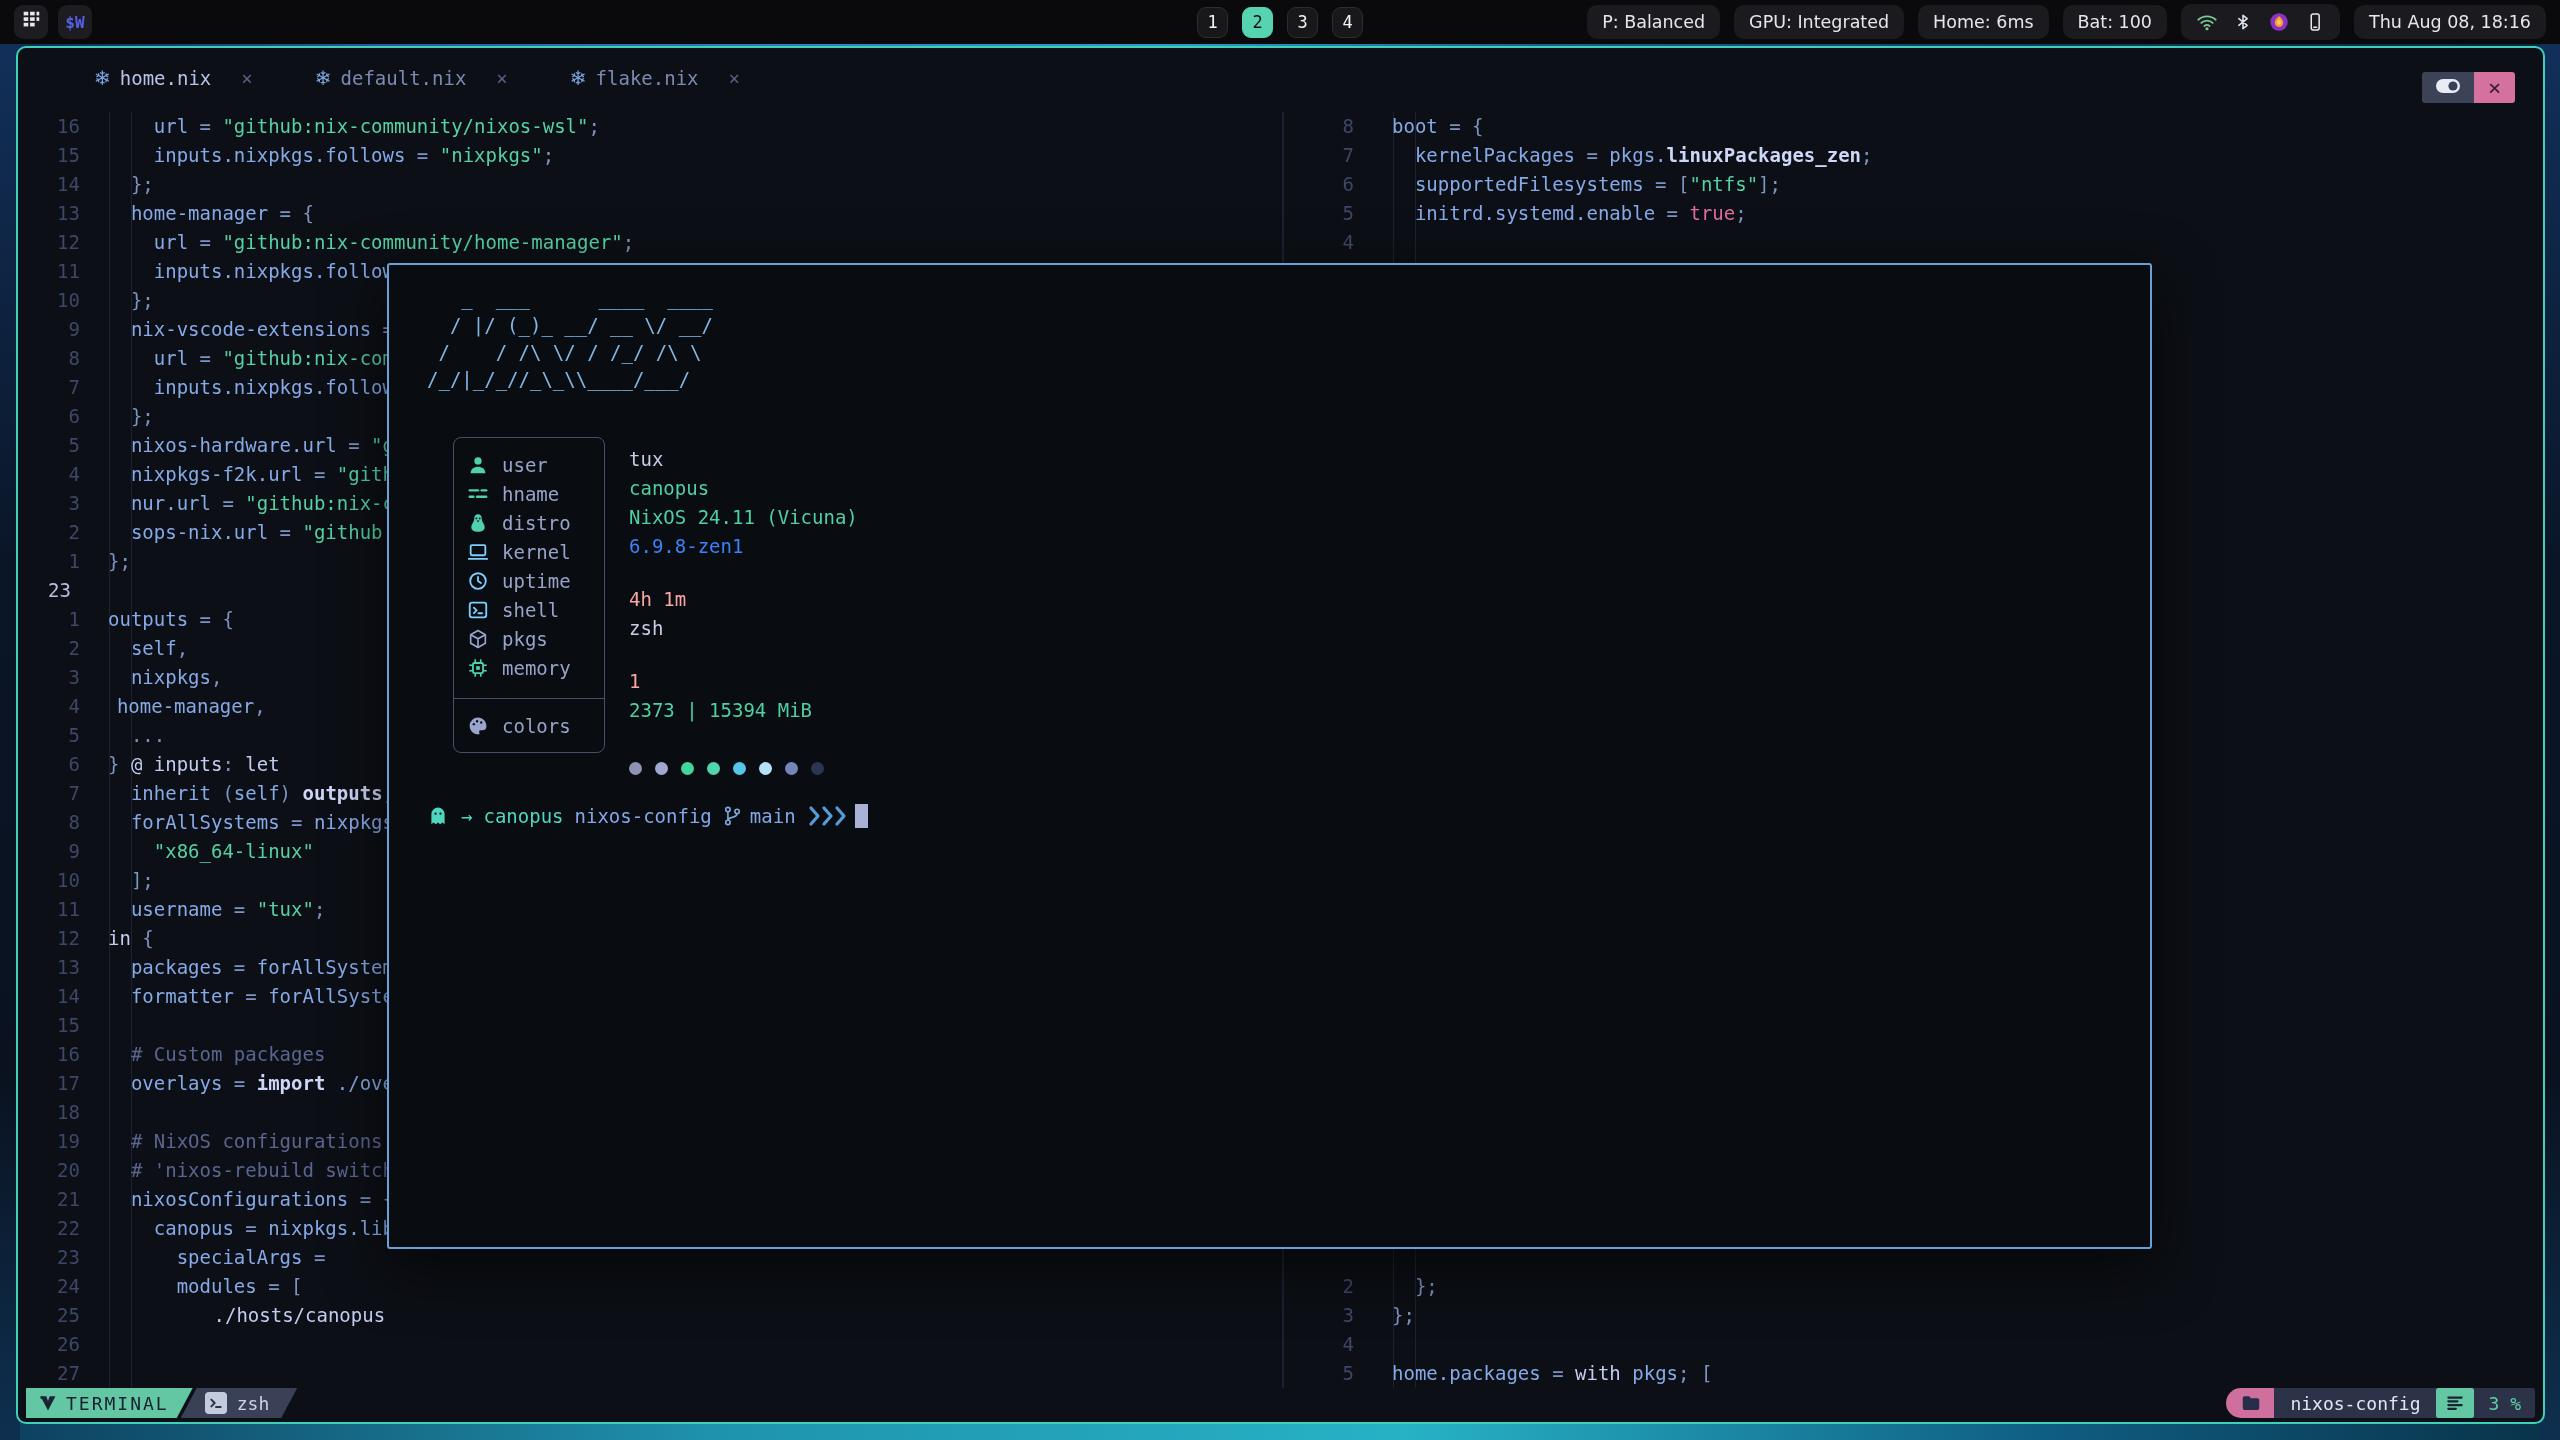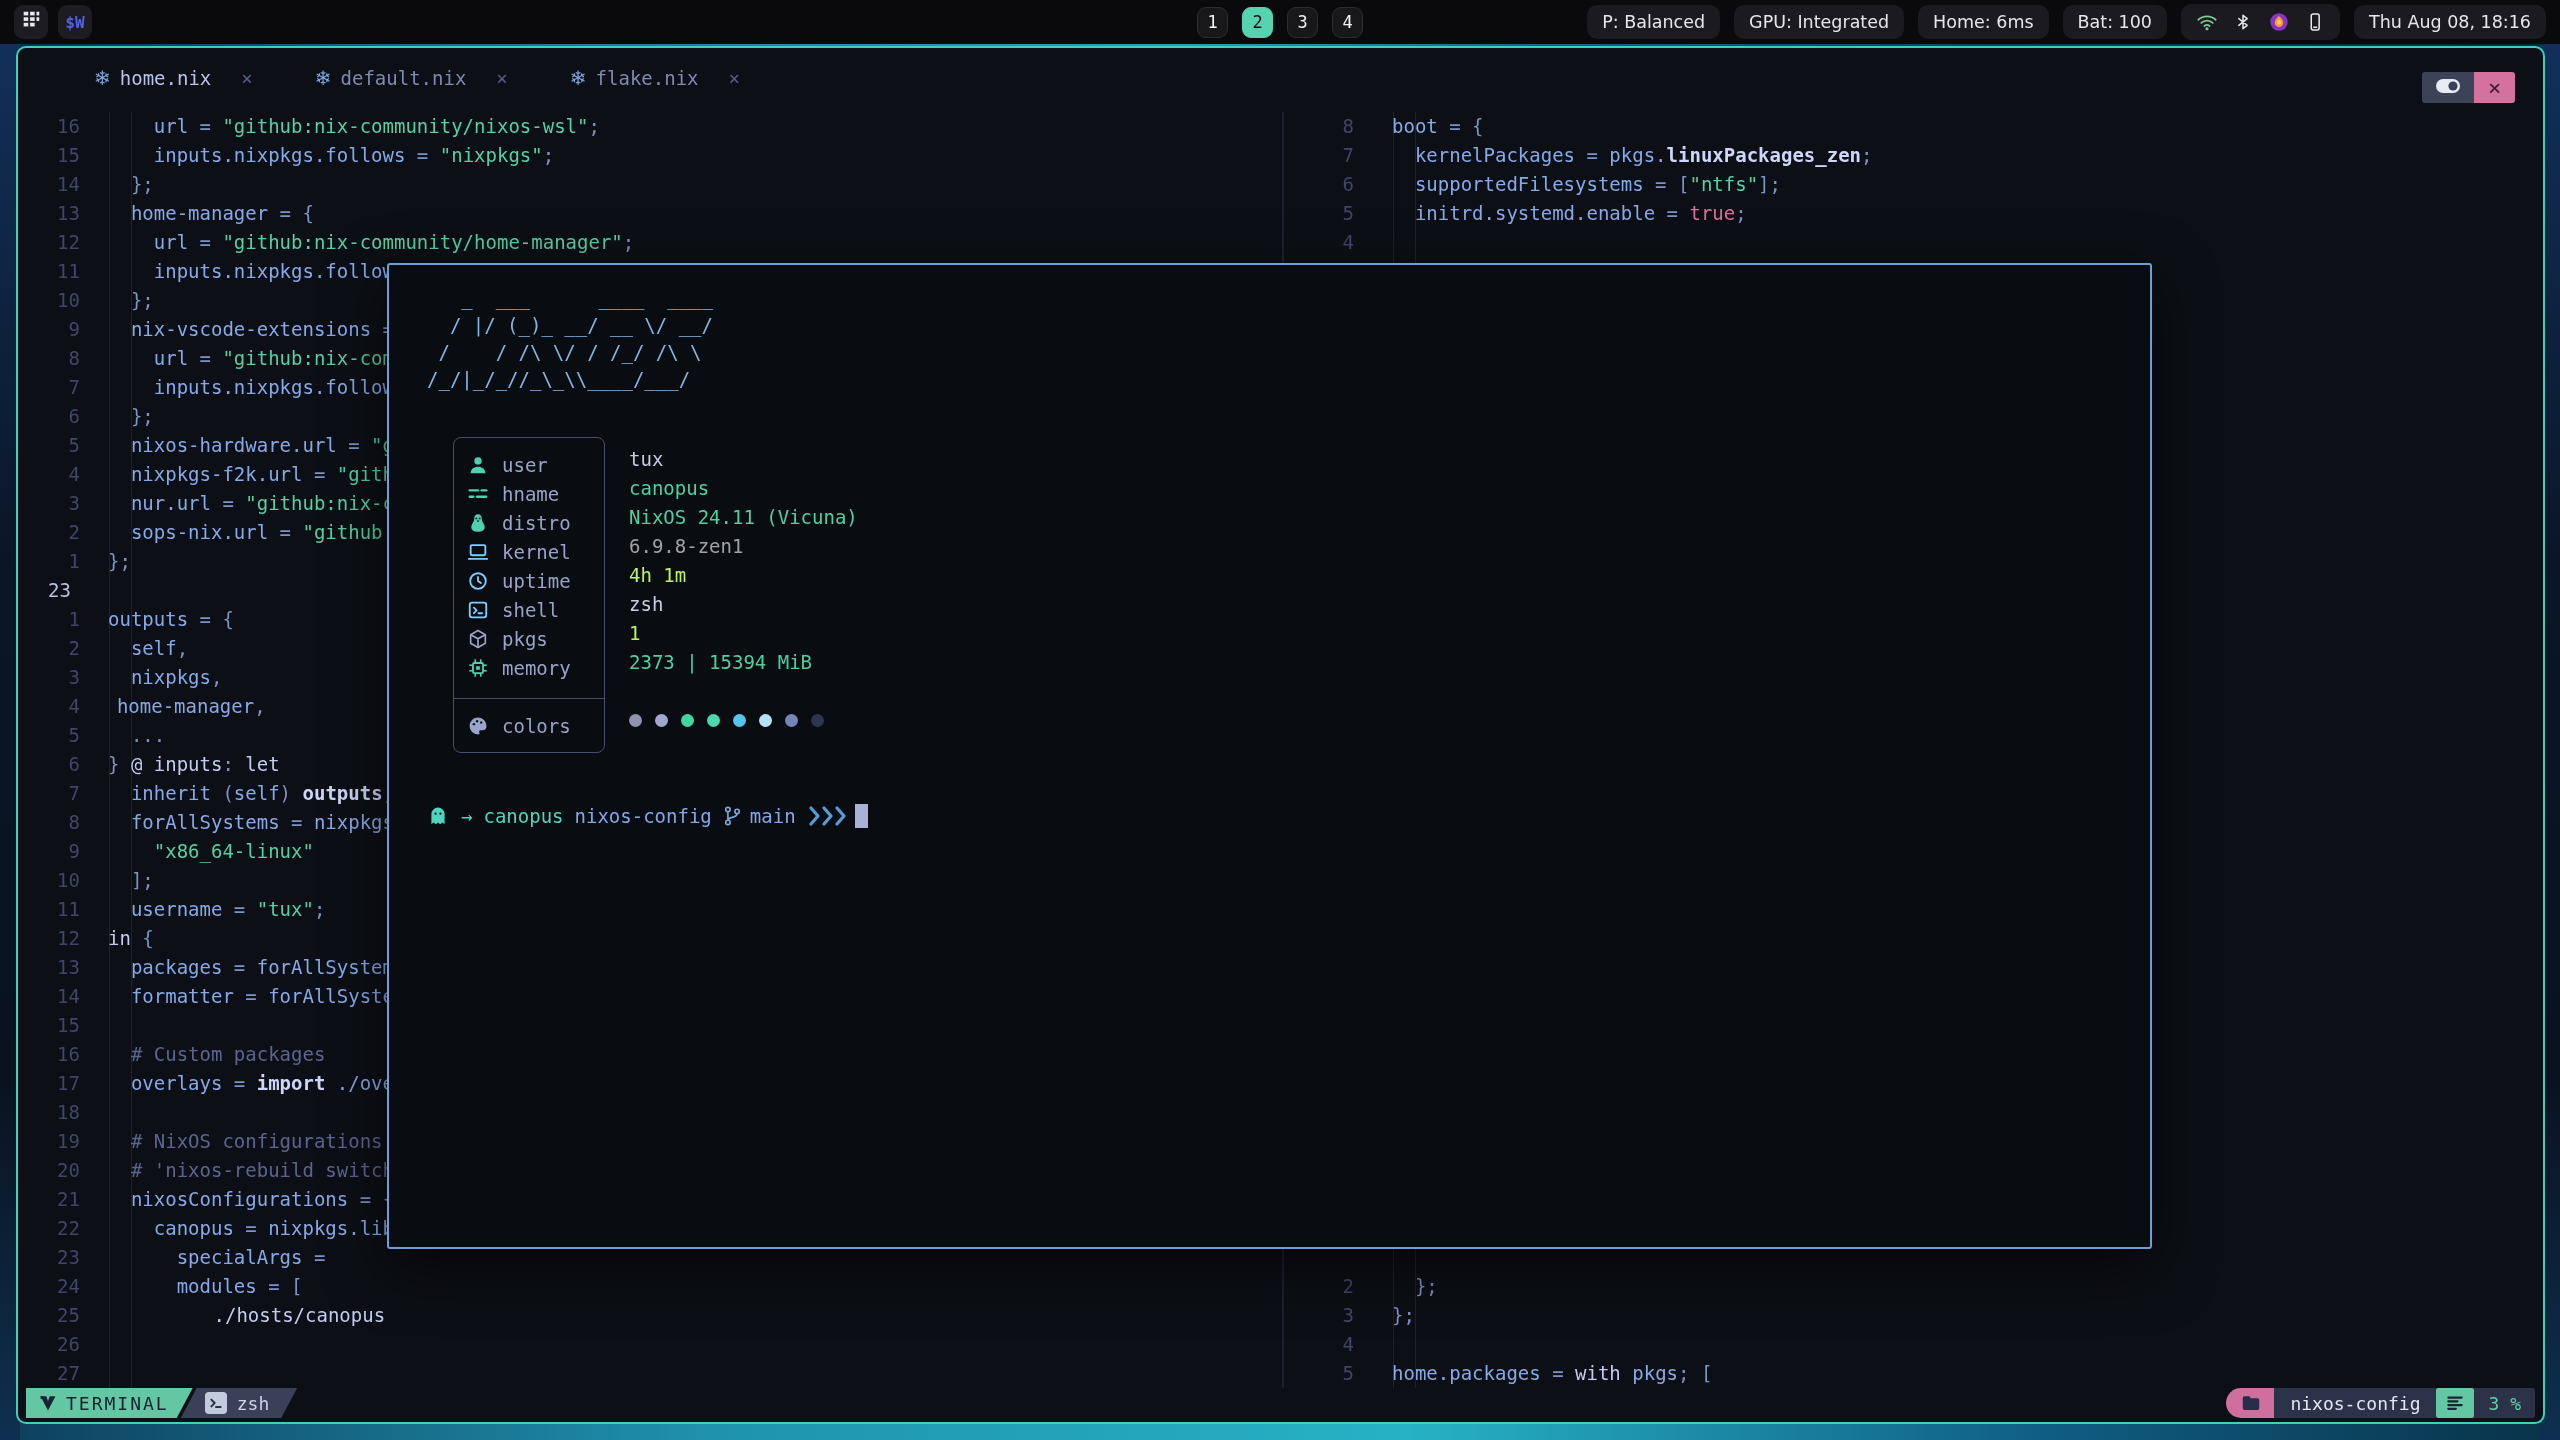--- a/index.html
+++ b/index.html
@@ -48,21 +48,21 @@
   #float{position:absolute;left:369px;top:215px;width:1765px;height:986px;background:#090c11;border:2px solid #6b9fd6;border-radius:3px;
          box-shadow:0 18px 60px rgba(0,0,0,.6);z-index:6;font-family:"DejaVu Sans Mono",monospace;font-size:19px;}
   #ascii{position:absolute;left:38px;top:20px;color:#82b8e8;line-height:27px;white-space:pre;}
   #fetchbox{position:absolute;left:64px;top:172px;width:152px;border:1.5px solid #46506e;border-radius:8px;padding:12px 0 12px 0;}
   .frow{height:29px;display:flex;align-items:center;padding-left:13px;color:#98a3c8;}
   .frow .fic{width:22px;height:22px;margin-right:13px;display:inline-flex;align-items:center;justify-content:center;}
   .fdivider{border-top:1.5px solid #46506e;margin:16px 0 12px 0;}
   #fetchvals{position:absolute;left:240px;top:172px;padding-top:8px;}
   .vrow{height:29px;line-height:29px;white-space:pre;}
   .vspacer{height:29px;}
-  .v-light{color:#c6cde4;} .v-green{color:#4fd0a0;} .v-blue{color:#a3a3a3;} .v-lav{color:#bef264;}
+  .v-light{color:#c6cde4;} .v-green{color:#4fd0a0;} .v-blue{color:#3b82f6;} .v-lav{color:#fca5a5;margin-top:24px;}
   #dots{height:29px;display:flex;align-items:center;gap:13px;}
   .dot{width:13px;height:13px;border-radius:50%;}
   
   #prompt{position:absolute;left:38px;top:536px;height:29px;display:flex;align-items:center;white-space:pre;}
   .p-teal{color:#4fd6be;} .p-blue{color:#82a8e8;}
   .p-cursor{display:inline-block;width:13px;height:24px;background:#a9b1d6;margin-left:6px;}
   .pgap{display:inline-block;width:11px;}
   
   #statusbar{position:absolute;left:0;top:1340px;width:100%;height:30px;z-index:7;font-family:"DejaVu Sans Mono",monospace;font-size:18px;}
   #sb-left{position:absolute;left:8px;top:0;height:30px;display:flex;}

